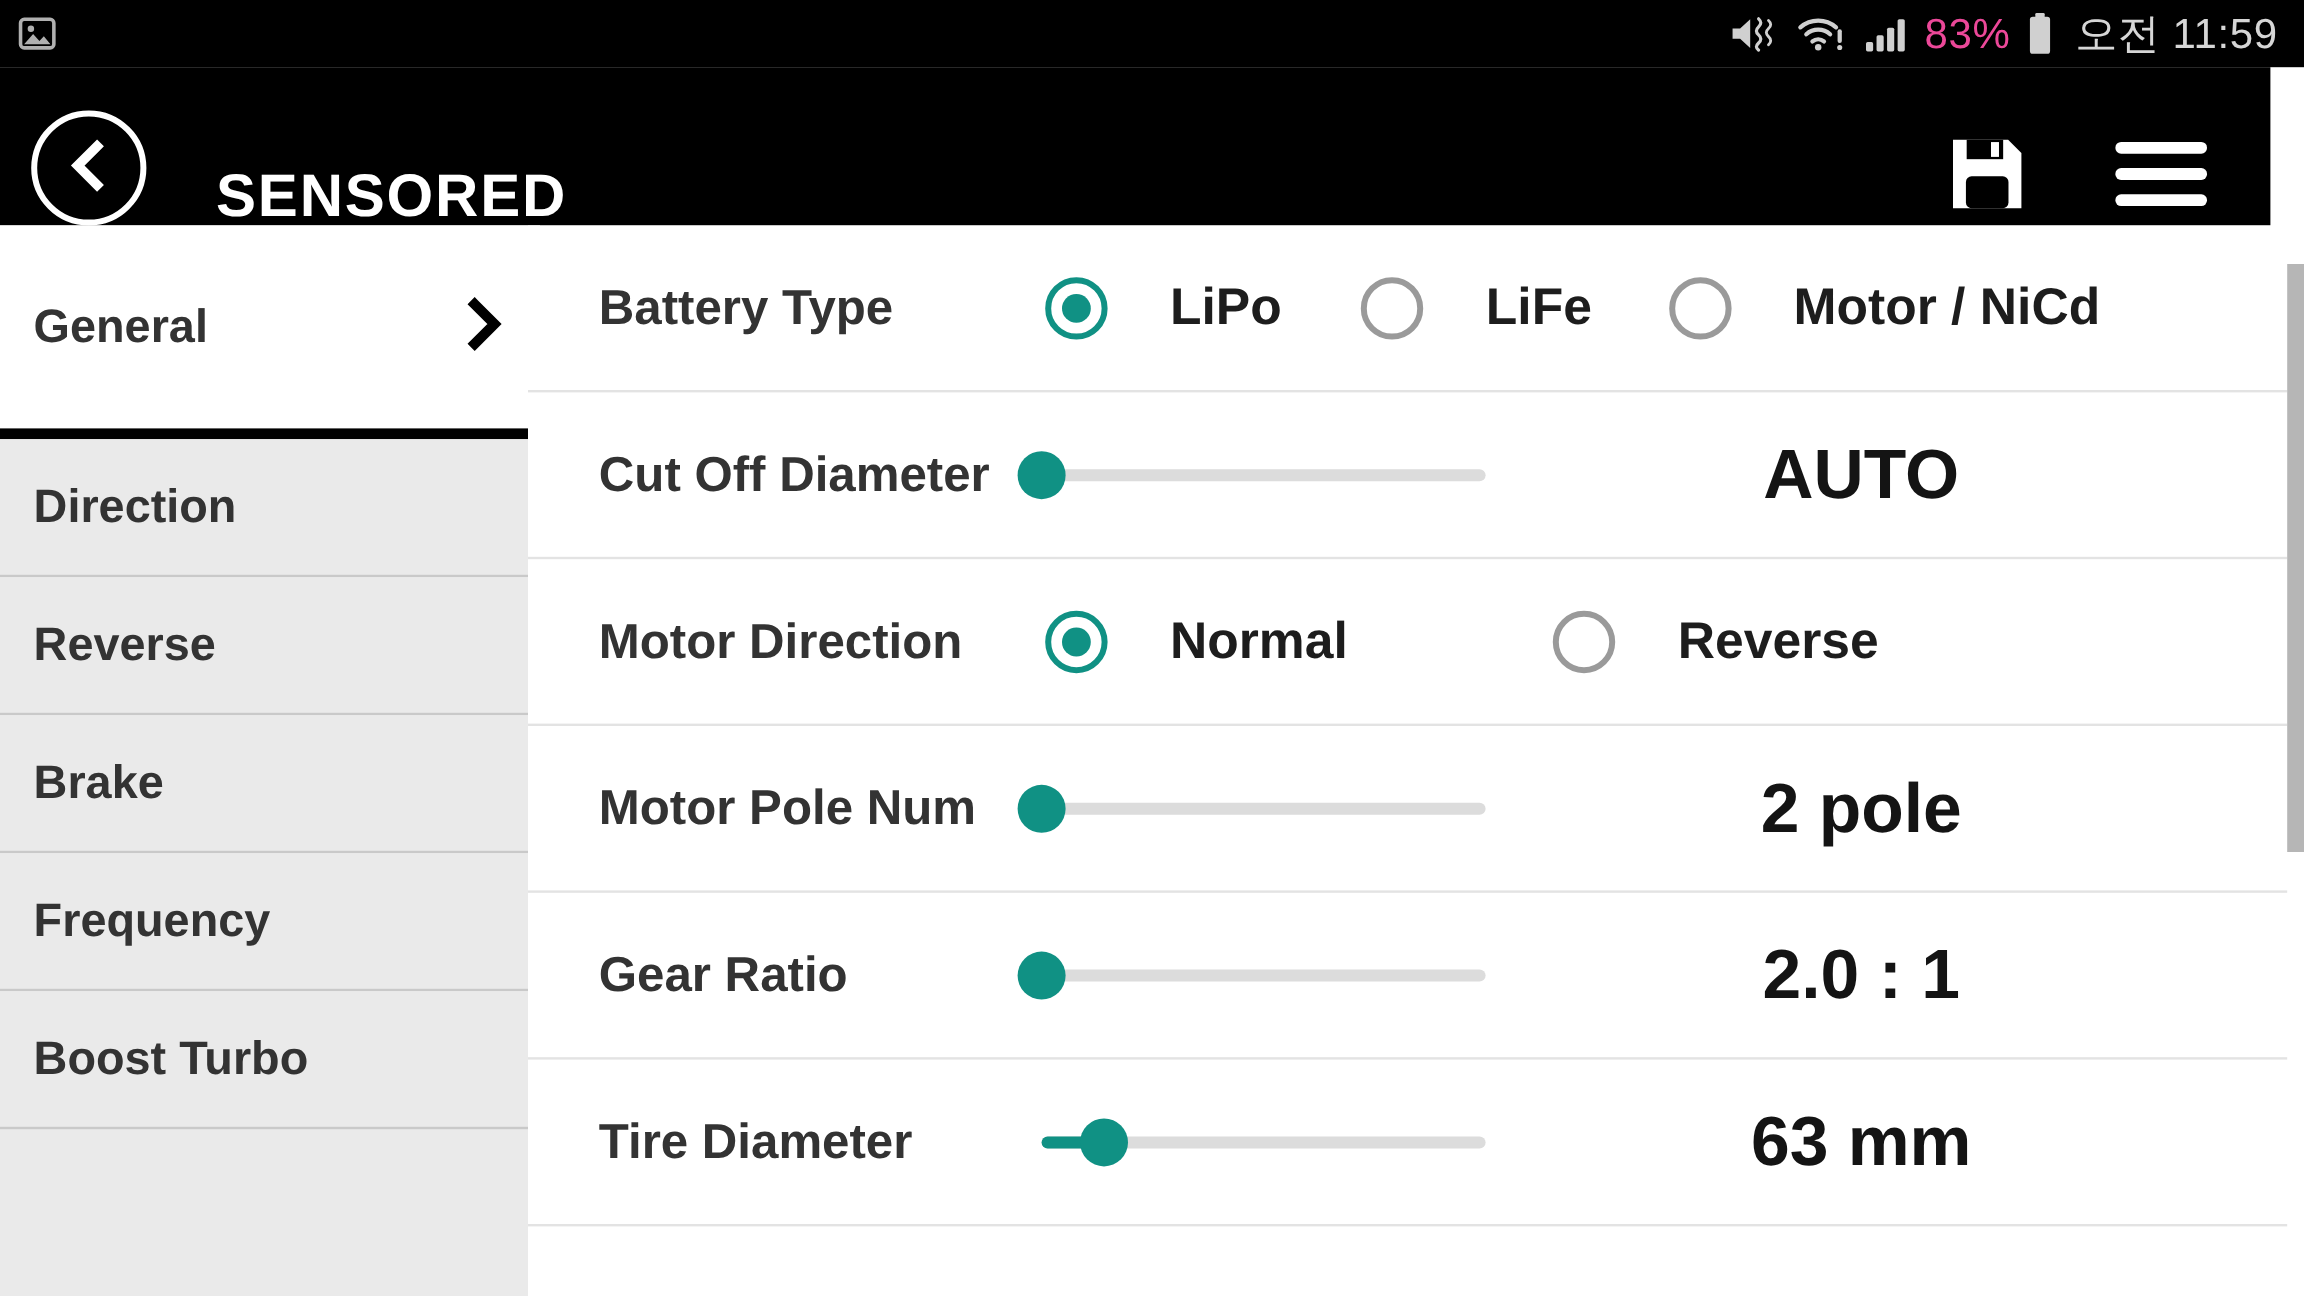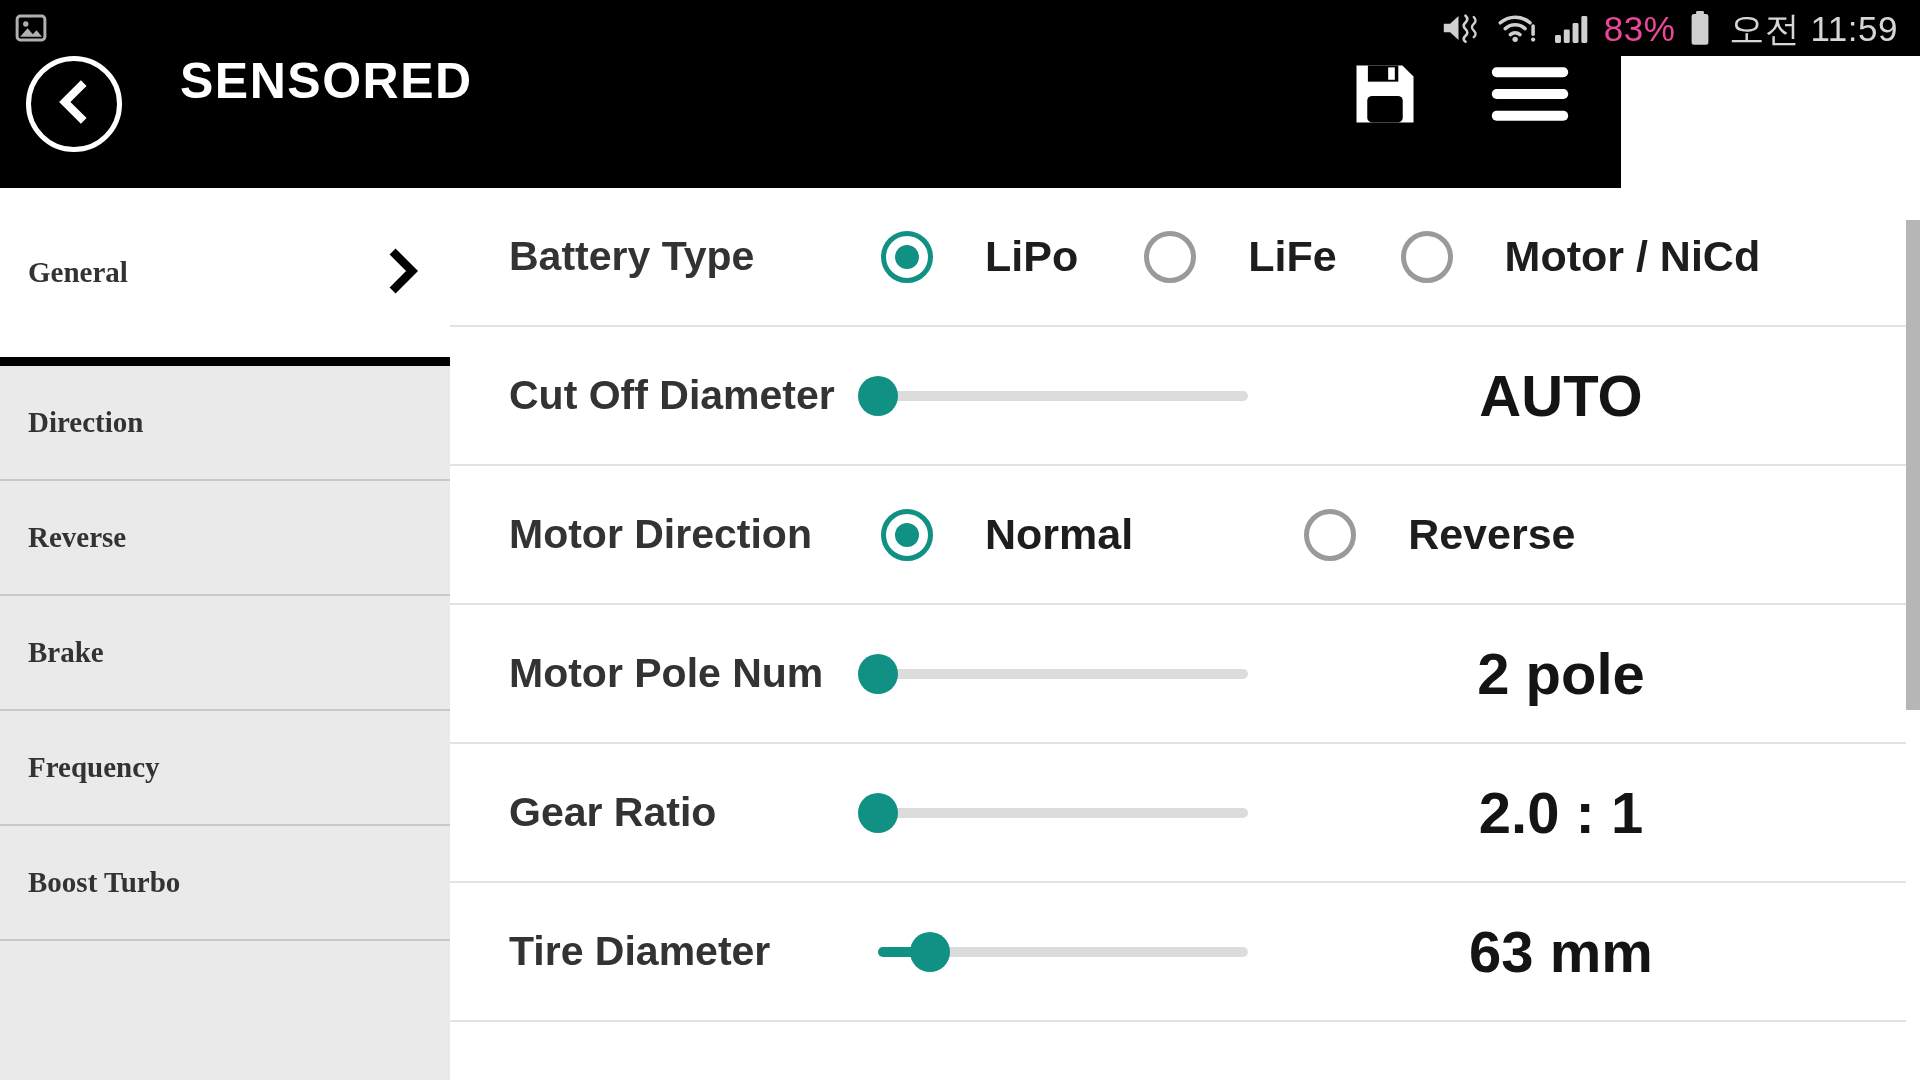--- a/index.html
+++ b/index.html
@@ -48,25 +48,25 @@
     letter-spacing: 0.5px;
     line-height: 1;
     margin-left: 4px;
   }
   .sb-ico { display: block; }
 
   
   .header {
     position: absolute;
     top: 56px; left: 0;
-    width: 1621px;
+    width: 1892px;
     height: 132px;
     background: #000000;
     display: flex;
-    align-items: flex-start;
+    align-items: flex-end;
     box-sizing: border-box;
     padding: 0 48px 0 26px;
   }
   .back-btn {
     width: 96px;
     height: 96px;
     border-radius: 50%;
     border: 5px solid #ffffff;
     box-sizing: border-box;
     display: flex;
@@ -118,33 +118,32 @@
     background: #eaeaea;
     border-bottom: 2px solid #c9c9c9;
     cursor: pointer;
   }
   .side-item.active {
     background: #ffffff;
     border-bottom: 9px solid #000000;
     height: 178px;
   }
   .side-label {
-    font-size: 29px;
+    font-size: 39px;
     font-weight: bold;
     color: #333333;
     line-height: 1;
     flex: 1 1 auto;
-    font-family: Liberation Serif, serif;
   }
   .side-chev { flex: 0 0 auto; display: block; }
 
   
   .main {
     position: absolute;
-    top: 0; left: 450px;
+    top: 0; left: 440px;
     width: 1470px;
     height: 892px;
     background: #ffffff;
     box-sizing: border-box;
   }
   .row {
     position: relative;
     height: 139px;
     display: flex;
     align-items: center;

